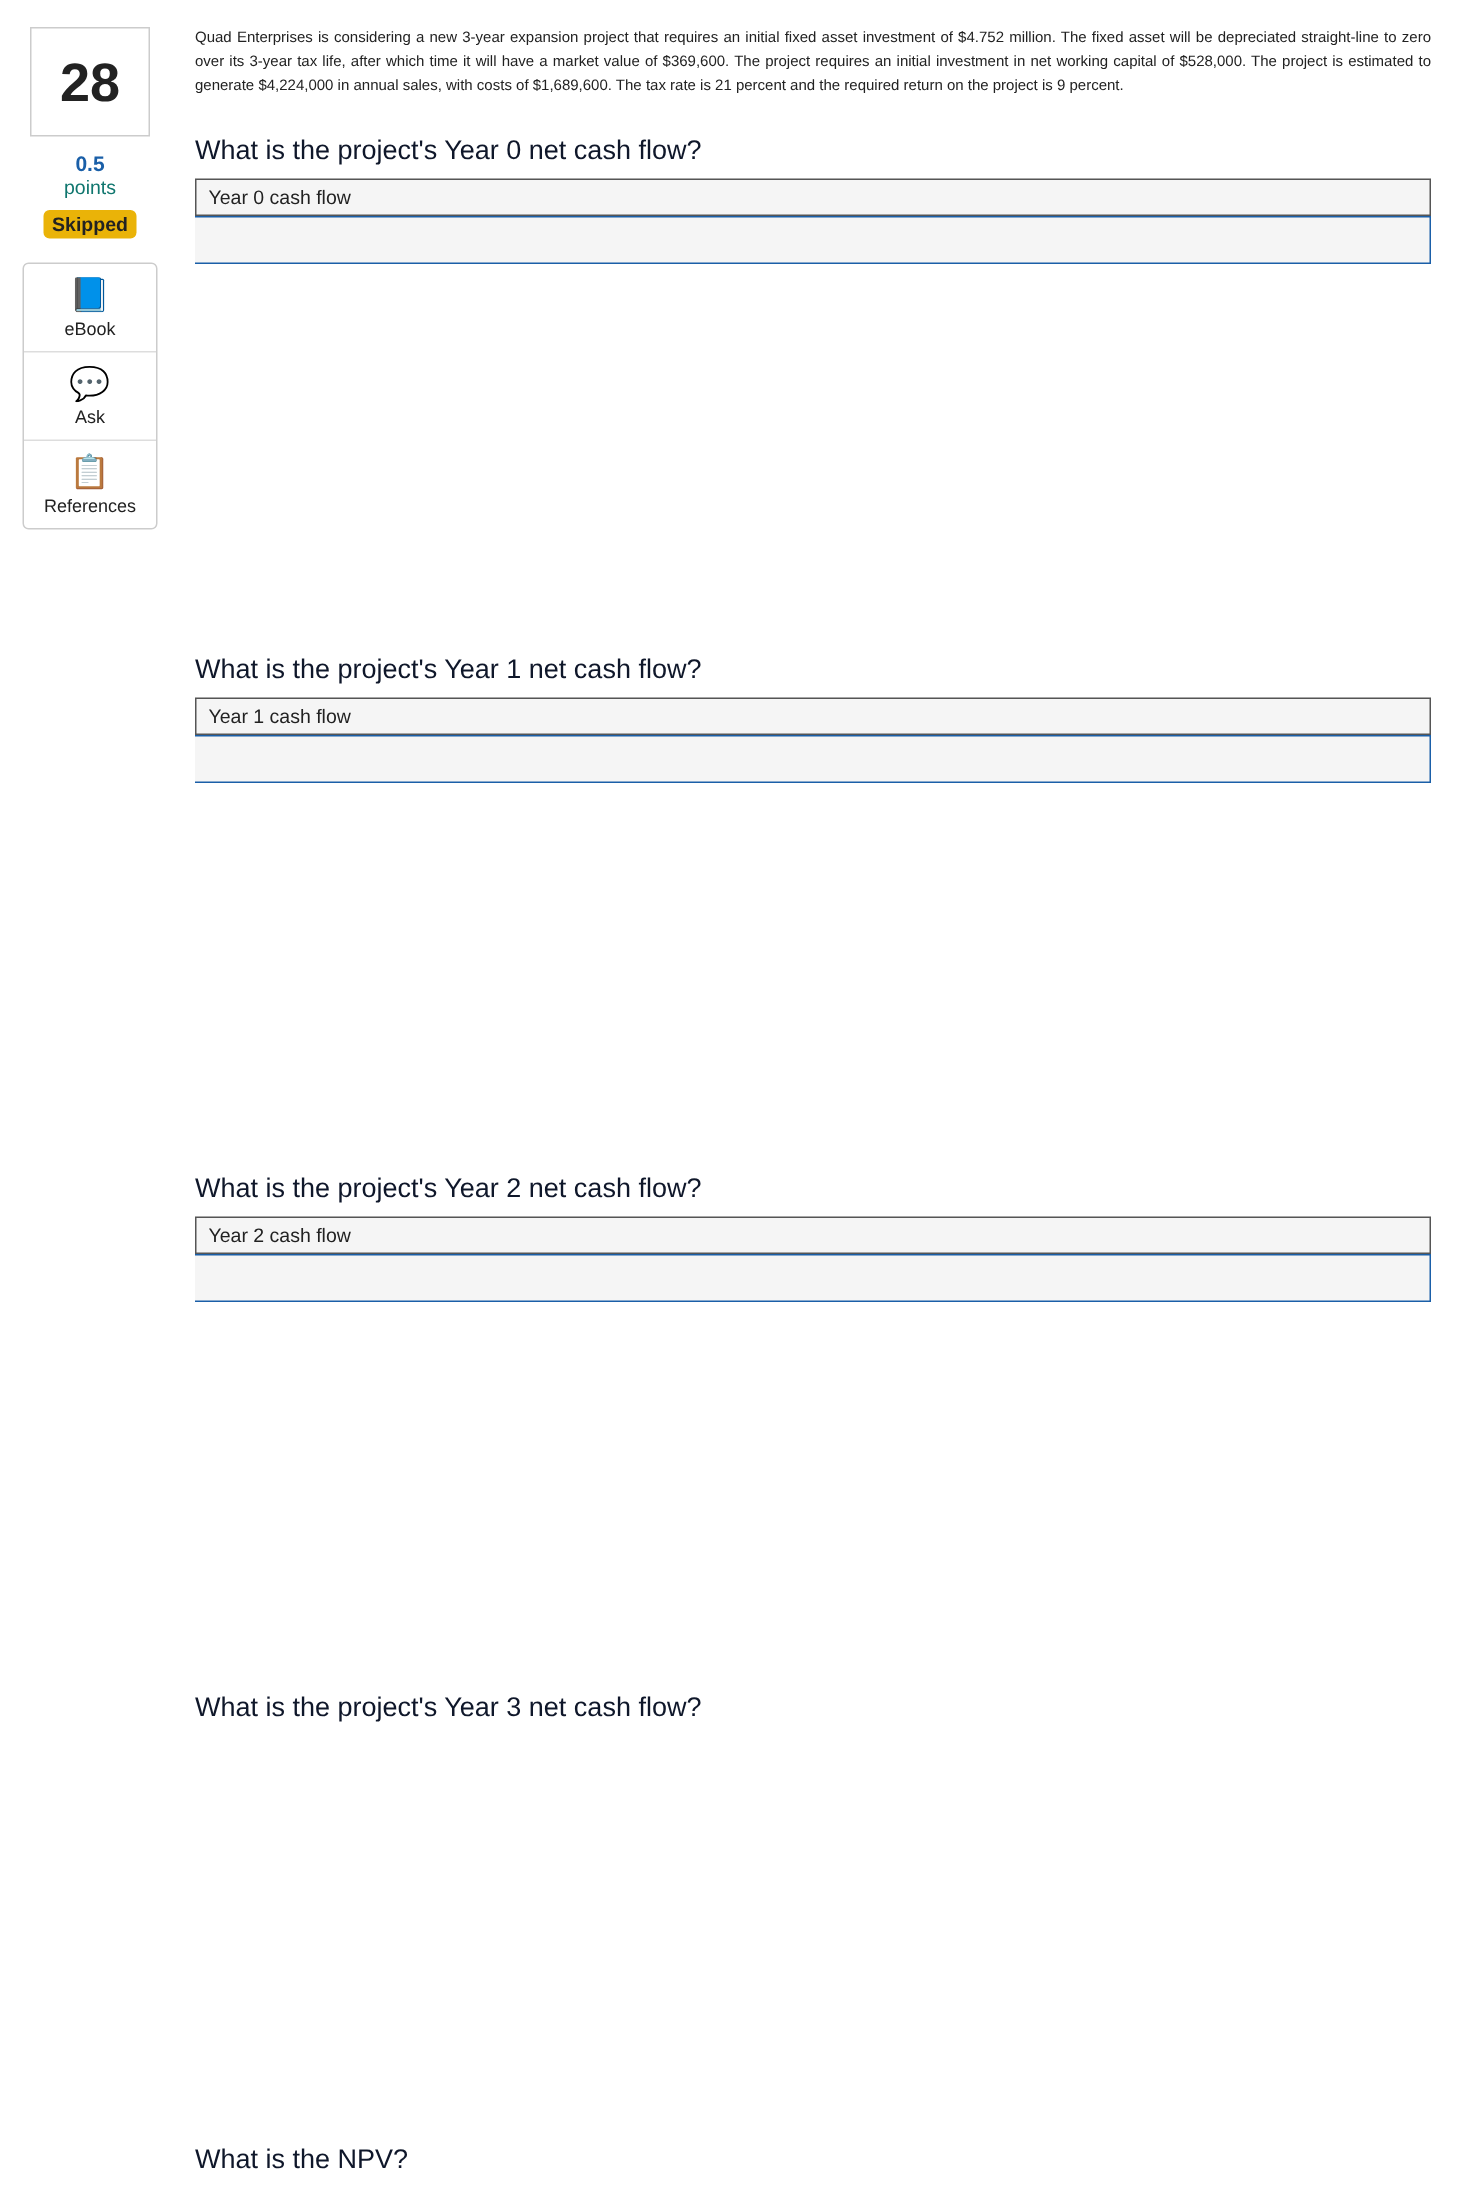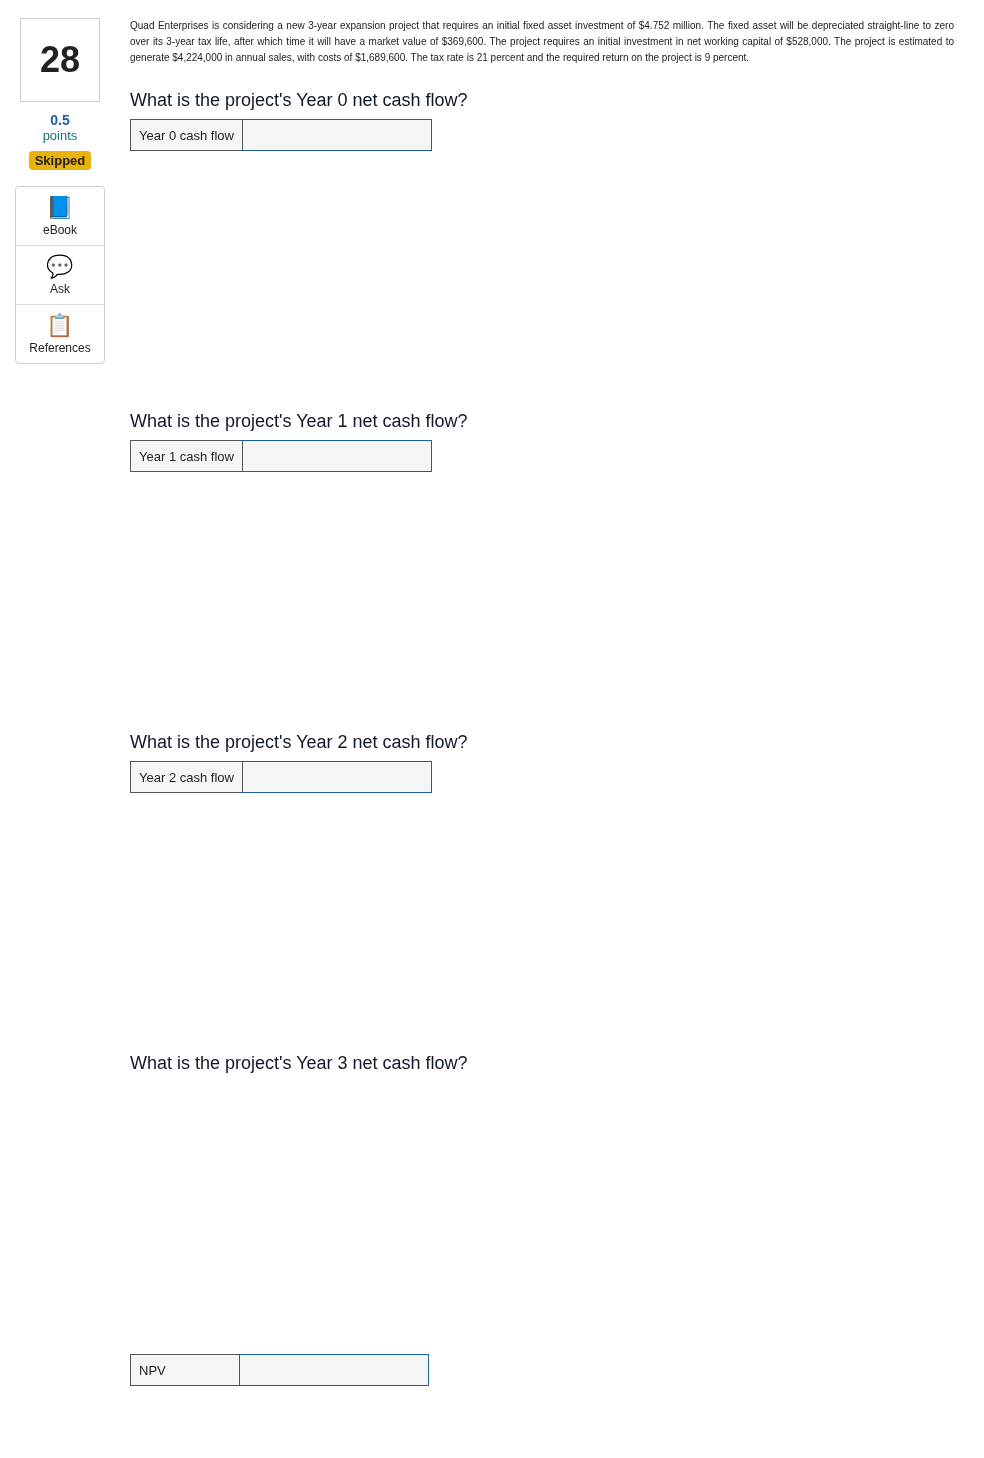--- a/index.html
+++ b/index.html
@@ -19,21 +19,21 @@
       width: 120px;
       min-width: 120px;
       display: flex;
       flex-direction: column;
       align-items: center;
       padding-top: 8px;
     }
     .question-number-box {
       border: 1px solid #ccc;
       width: 80px;
-      height: 84px;
+      height: 73px;
       display: flex;
       align-items: center;
       justify-content: center;
       font-size: 36px;
       font-weight: bold;
       color: #222;
       margin-bottom: 10px;
     }
     .points-label {
       color: #1a5fa8;
@@ -96,21 +96,21 @@
     .question-section {
       margin-bottom: 40px;
     }
     .question-label {
       font-size: 18px;
       margin-bottom: 8px;
       color: #0f172a;
     }
     .input-row {
       display: flex;
-      flex-direction: row;
+      flex-direction: column;
       align-items: stretch;
     }
     .input-label-cell {
       border: 1px solid #555;
       padding: 4px 8px;
       font-size: 13px;
       background: #f5f5f5;
       min-width: 110px;
       display: flex;
       align-items: center;
@@ -207,20 +207,21 @@
 
     <div style="height: 220px;"></div>
 
     <div class="question-section">
       <div class="question-label">What is the project's Year 3 net cash flow?</div>
     </div>
 
     <div style="height: 240px;"></div>
 
     <div class="question-section">
+      <div class="question-label">What is the NPV?</div>
       <div class="input-row">
         <div class="input-label-cell">
           <span>NPV</span>
         </div>
         <div class="input-field-cell">
           <input type="text" style="">
         </div>
       </div>
     </div>
 

